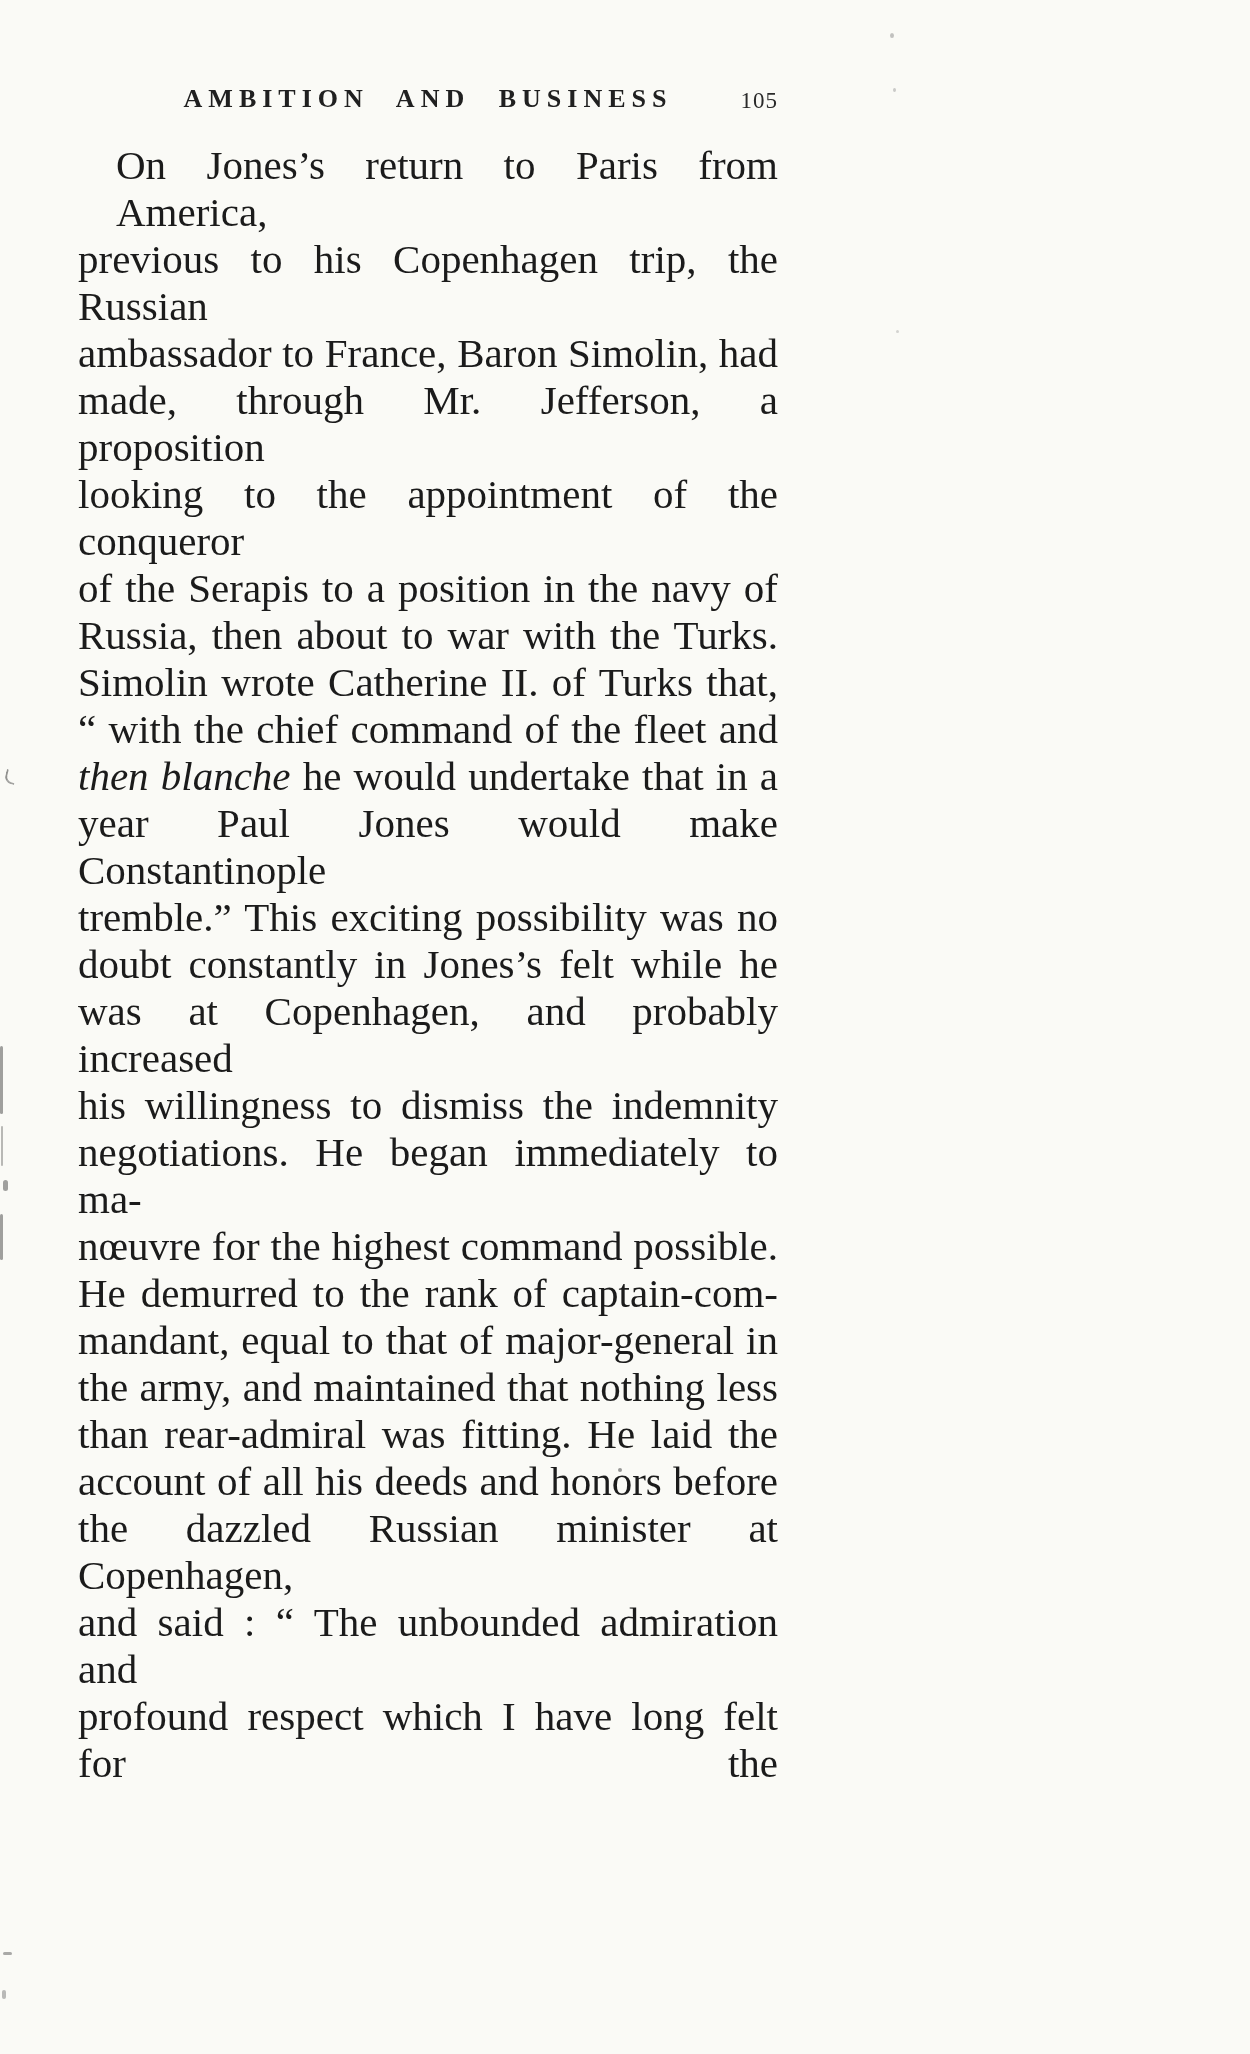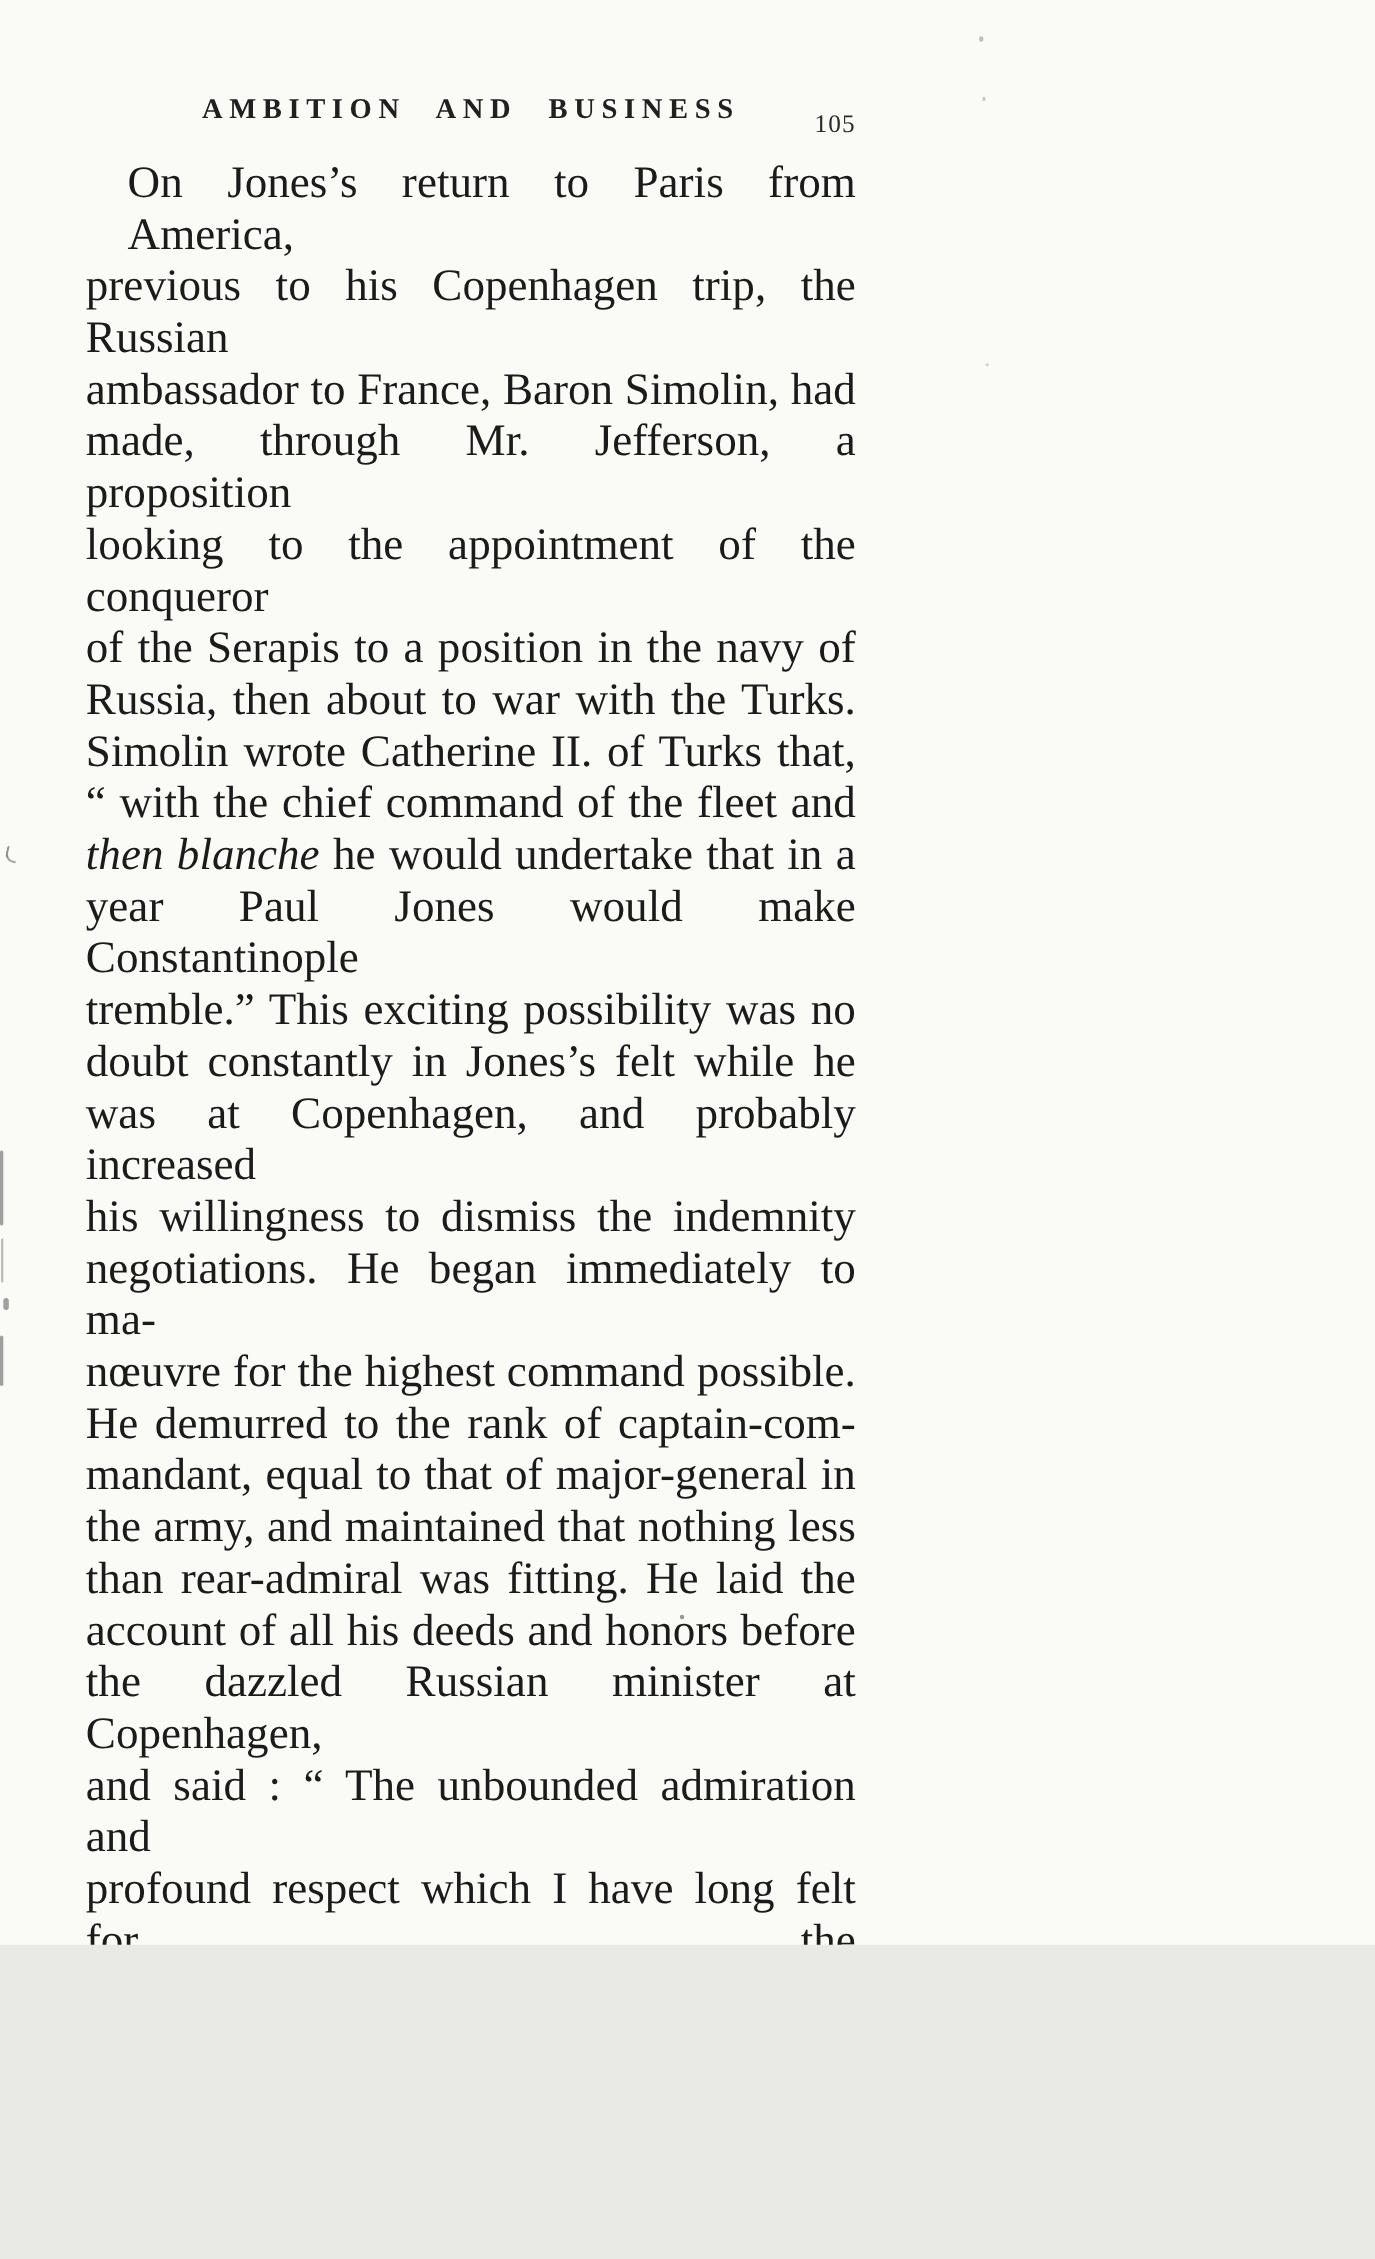--- a/index.html
+++ b/index.html
@@ -1,19 +1,19 @@
 <!DOCTYPE html>
 <html><head>
 <meta charset="utf-8">
 <style>
   html,body{margin:0;padding:0;}
   body{background:#e9e9e5;}
   .page{
     position:relative;
-    width:1250px;height:1768px;
+    width:1250px;height:2054px;
     background:#fafaf6;
     font-family:"Liberation Serif", serif;
     color:#1b1b1b;
     overflow:hidden;
   }
   .column{
     position:absolute;
     left:78px;top:84px;
     width:700px;
   }
@@ -25,21 +25,21 @@
     display:block;
     text-align:center;
     font-weight:bold;
     font-size:26px;
     letter-spacing:6px;
     word-spacing:16px;
     color:#202020;
   }
   .page-number{
     position:absolute;
-    right:0;top:16px;
+    right:0;top:4px;
     font-size:23px;
     letter-spacing:1px;
     color:#2a2a2a;
   }
   .body-text{
     margin-top:20px;
   }
   .line{
     font-size:41px;
     line-height:47px;

